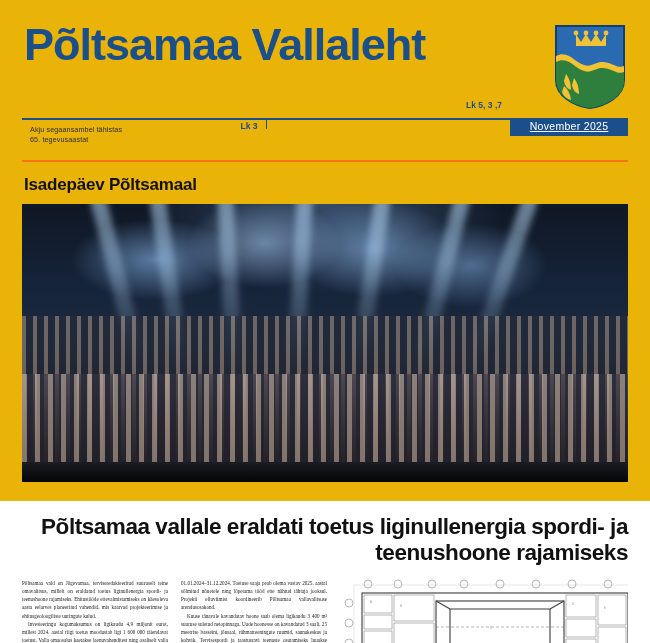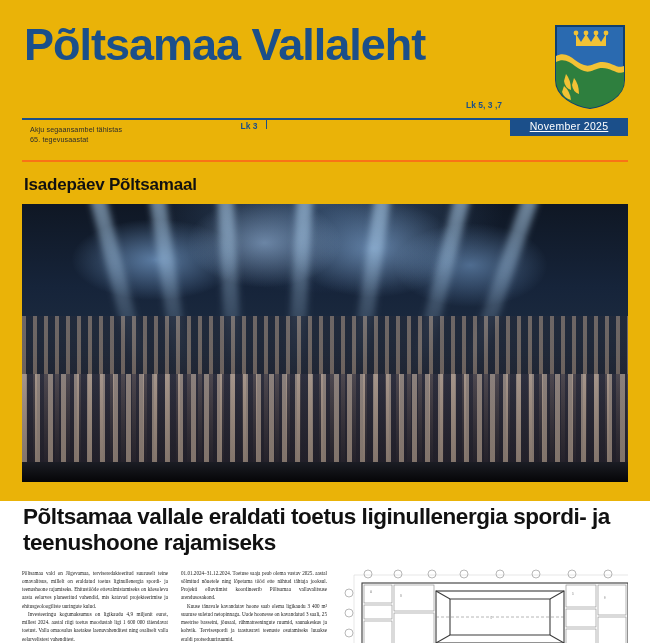--- a/index.html
+++ b/index.html
@@ -157,22 +157,23 @@
     height: 20px;
     background: linear-gradient(to bottom, #1b1d24, #050507);
   }
 
   
   .main-headline {
     font-size: 22.5px;
     font-weight: bold;
     line-height: 1.17;
     color: #111111;
-    margin: 22px 0 0 1px;
+    margin: 32px 0 0 1px;
     letter-spacing: -0.45px;
+    text-align: right;
   }
 
   
   .body-area {
     display: flex;
     gap: 13px;
     margin-top: 12px;
   }
   .col {
     width: 146px;

